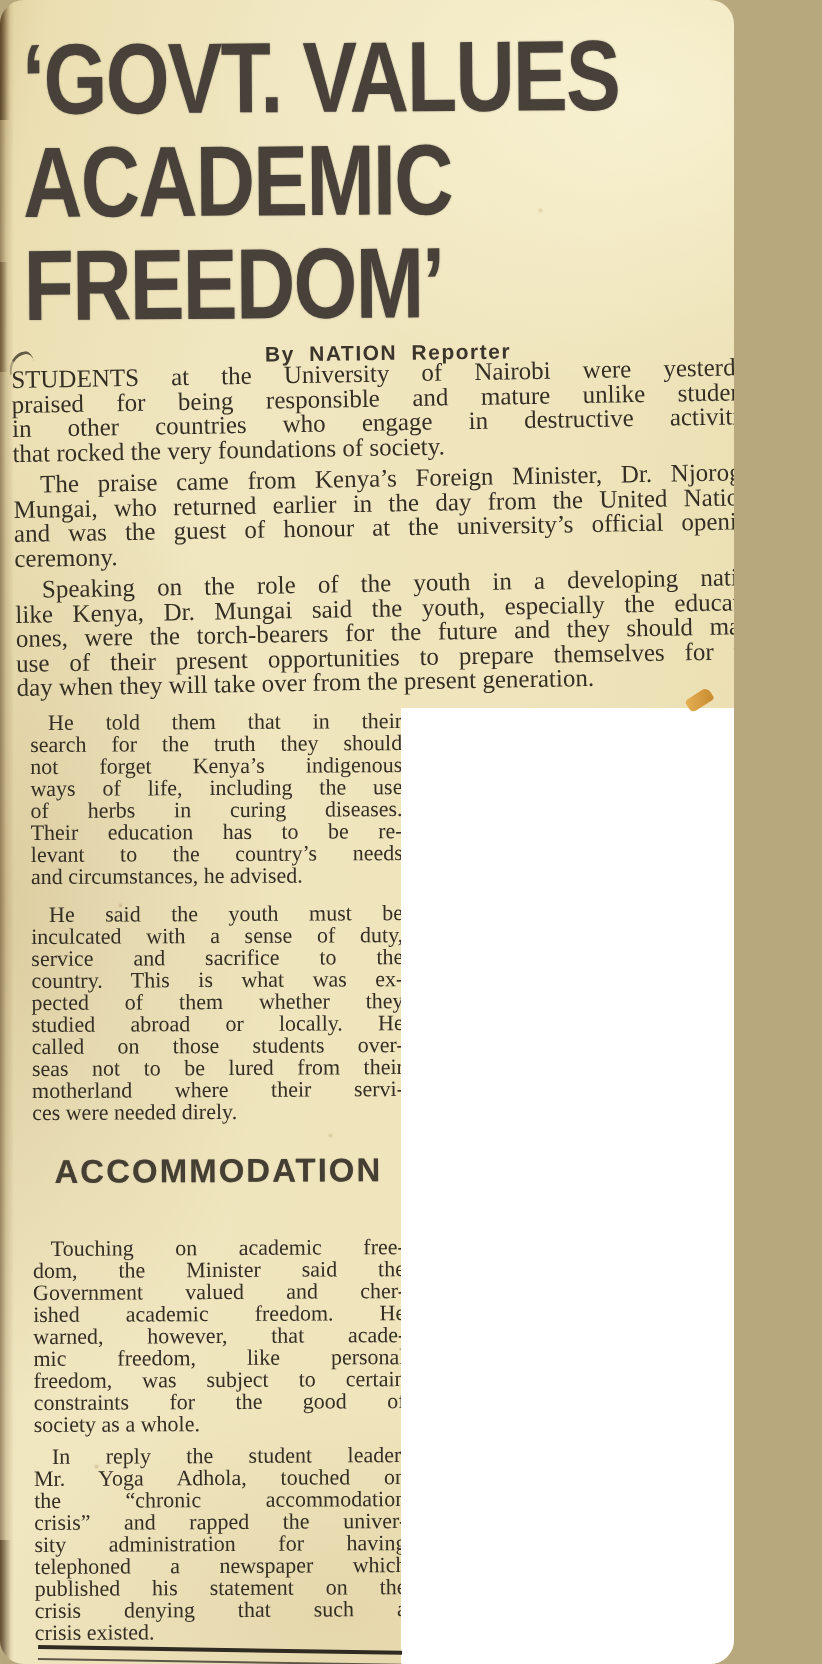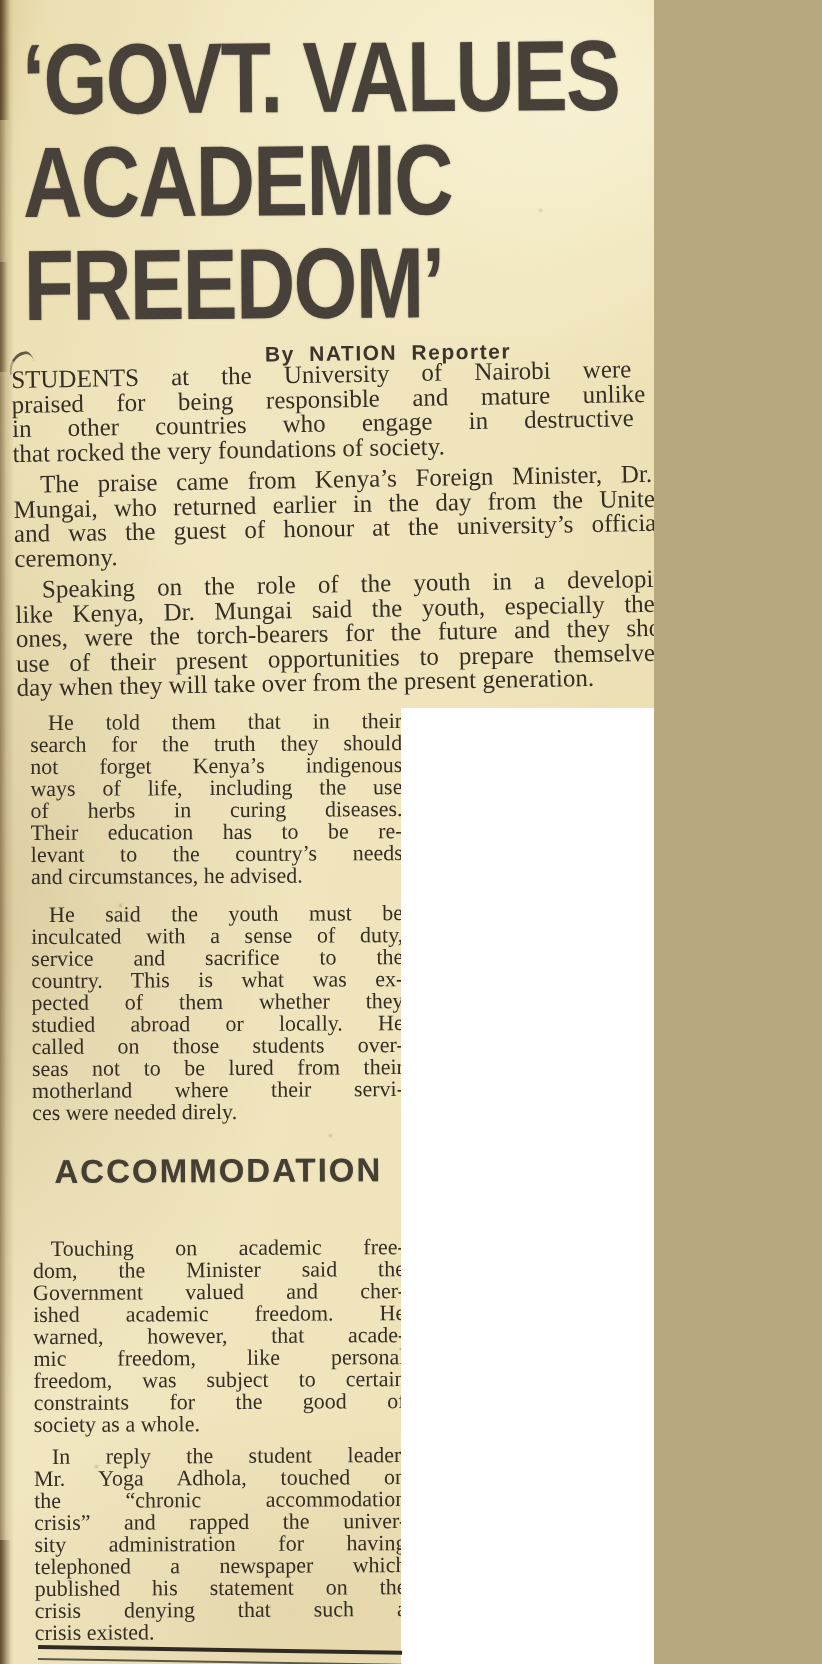--- a/index.html
+++ b/index.html
@@ -3,26 +3,27 @@
 <meta charset="utf-8">
 <style>
   html,body{margin:0;padding:0;}
   body{
     width:822px;height:1664px;
     font-family:"Liberation Serif", serif;
     overflow:hidden;
     background:#b8a87e;
   }
   .page{
-    position:relative;width:654px;height:1664px;overflow:hidden;
+    position:relative;width:734px;height:1664px;overflow:hidden;
     background:
       radial-gradient(ellipse 620px 420px at 88% 6%, rgba(255,252,228,.55), rgba(255,252,228,0) 70%),
       radial-gradient(ellipse 420px 700px at 0% 55%, rgba(150,120,60,.20), rgba(150,120,60,0) 70%),
       radial-gradient(ellipse 500px 300px at 45% 97%, rgba(170,140,80,.15), rgba(170,140,80,0) 70%),
       linear-gradient(100deg,#e0d09e 0%, #ebdfb2 5%, #f0e6c0 28%, #efe4bb 62%, #e9dcae 100%);
+    border-radius: 24px;
   }
   
   .edge-left{position:absolute;left:0;top:0;width:14px;height:100%;
     background:linear-gradient(to right, rgba(86,62,28,.55), rgba(120,92,48,.22) 45%, rgba(120,92,48,0));}
   .edge-left-top{position:absolute;left:0;top:0;width:10px;height:120px;
     background:linear-gradient(to right, rgba(60,40,15,.65), rgba(60,40,15,0));}
   .edge-left-mid{position:absolute;left:0;top:262px;width:8px;height:110px;
     background:linear-gradient(to right, rgba(70,48,20,.5), rgba(70,48,20,0));}
   .edge-left-bottom{position:absolute;left:0;top:1540px;width:11px;height:124px;
     background:linear-gradient(to right, rgba(55,36,12,.6), rgba(55,36,12,0));}

